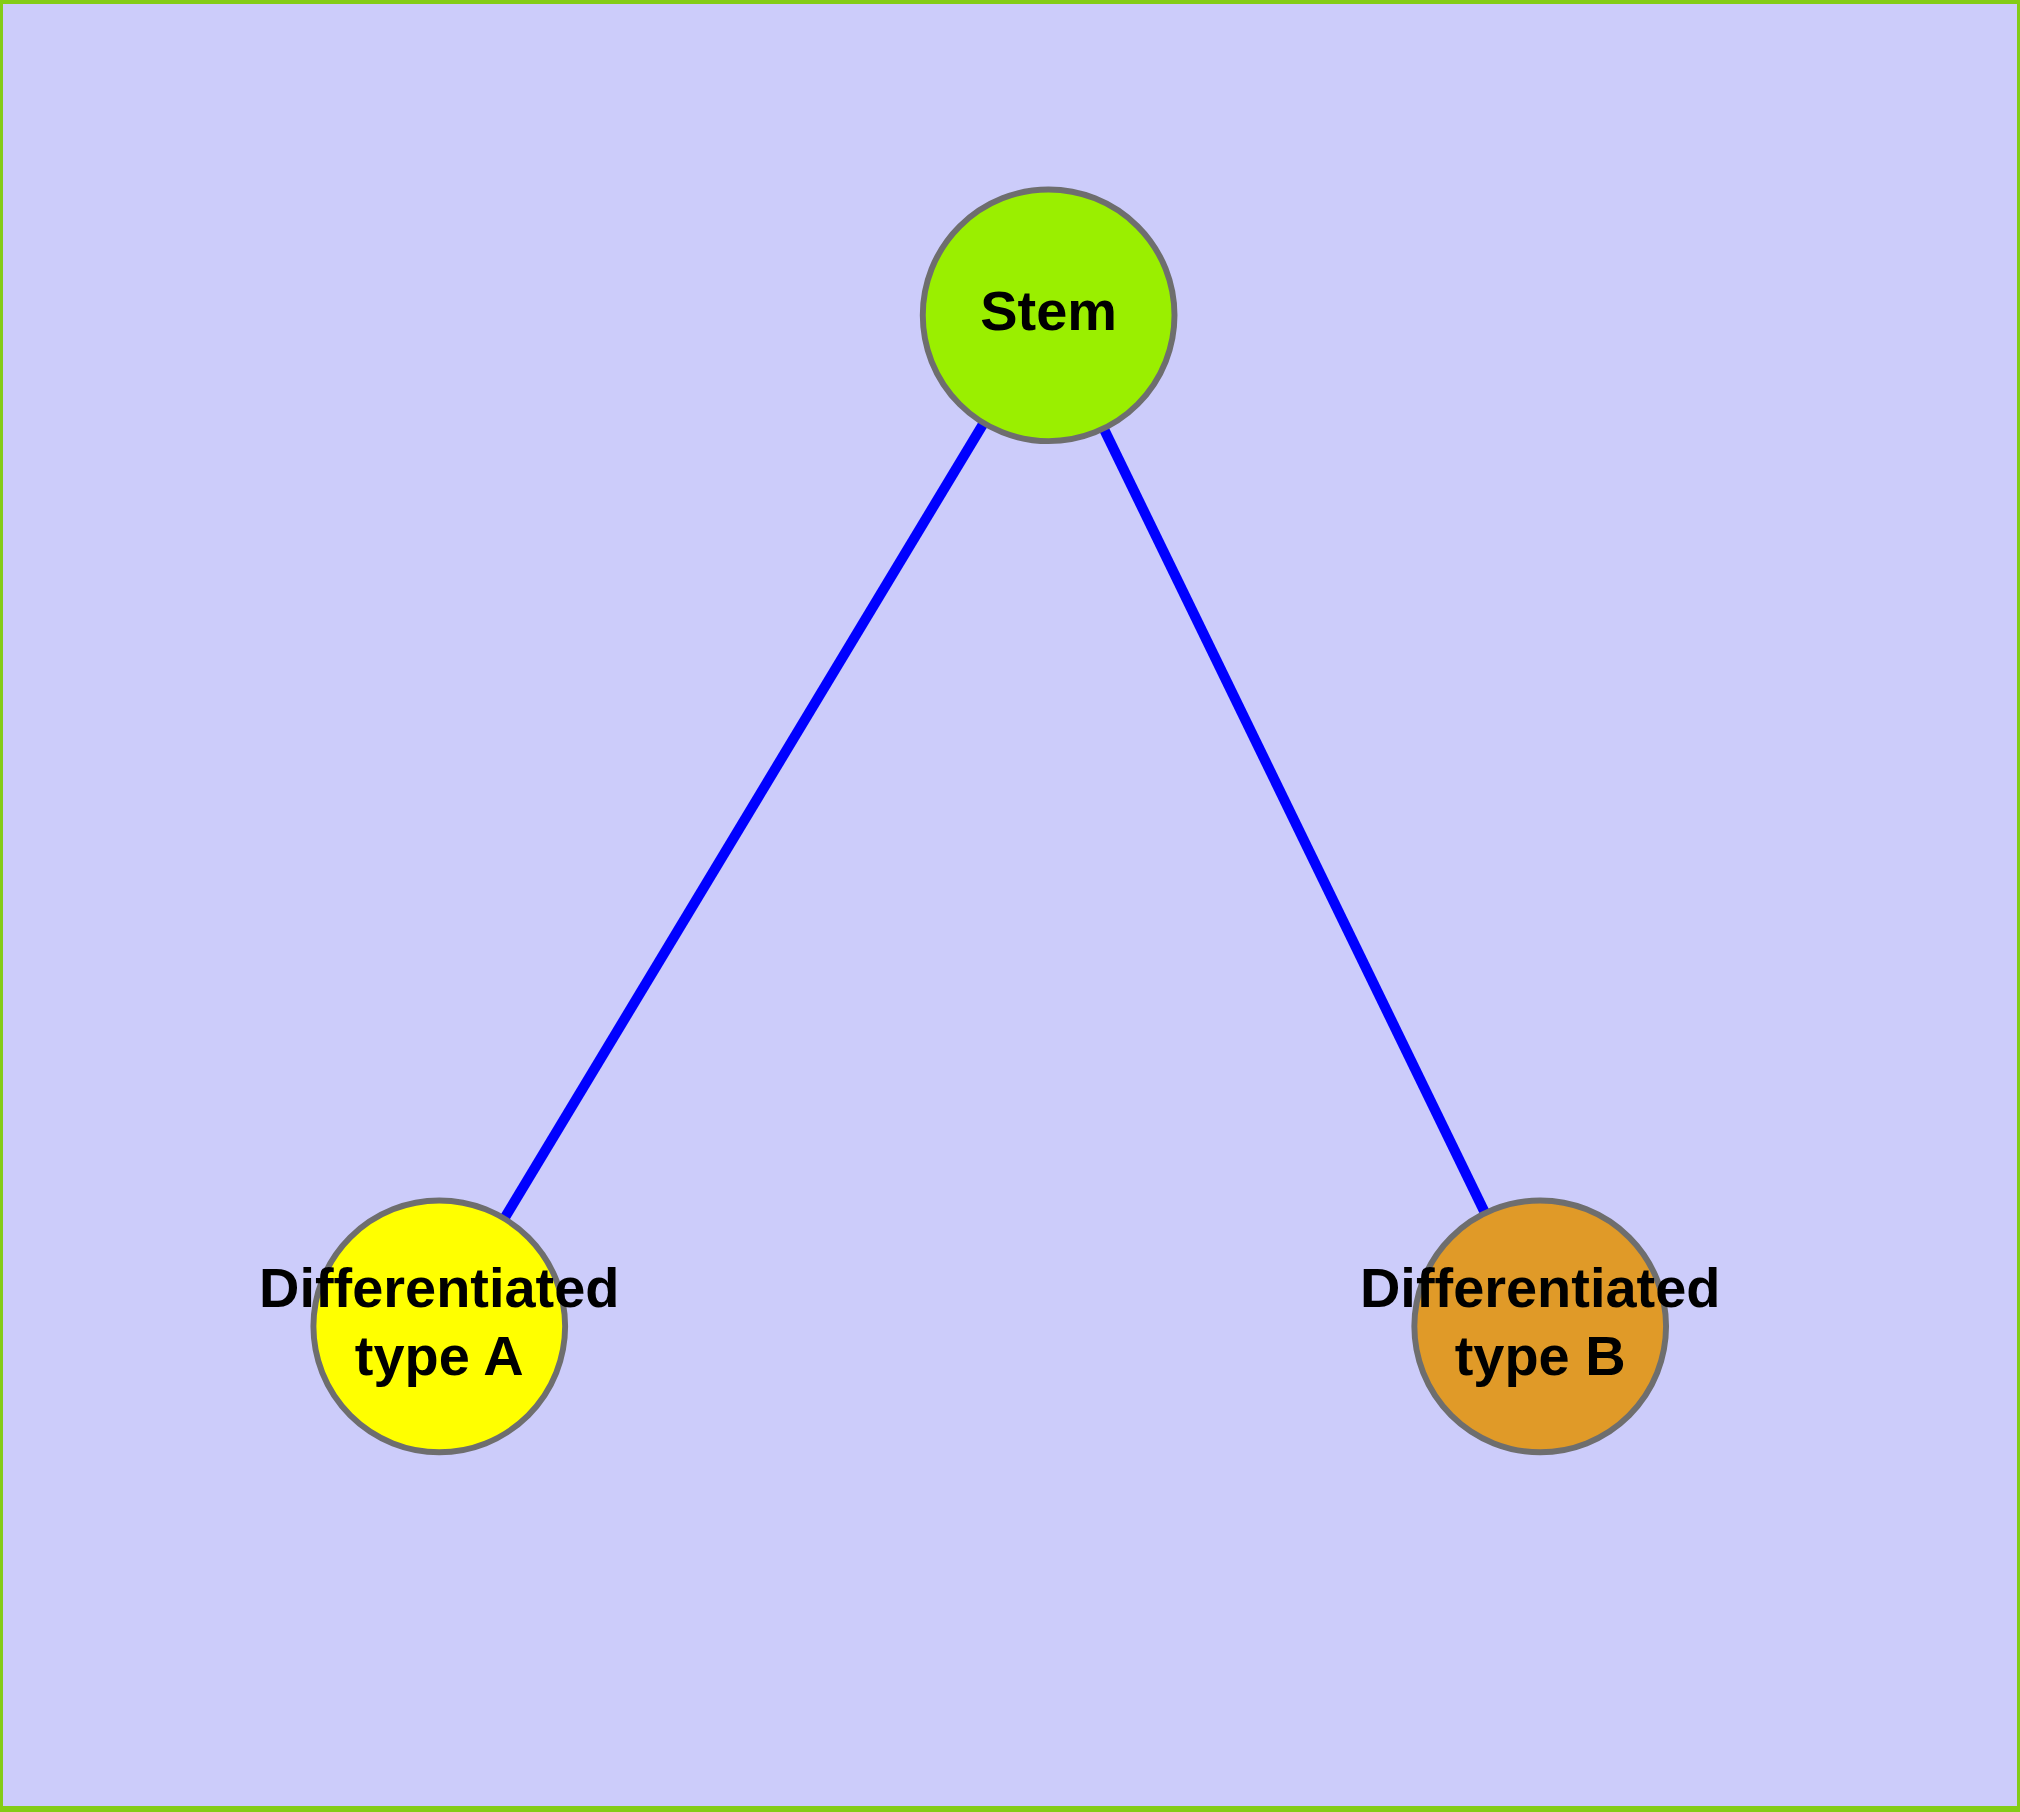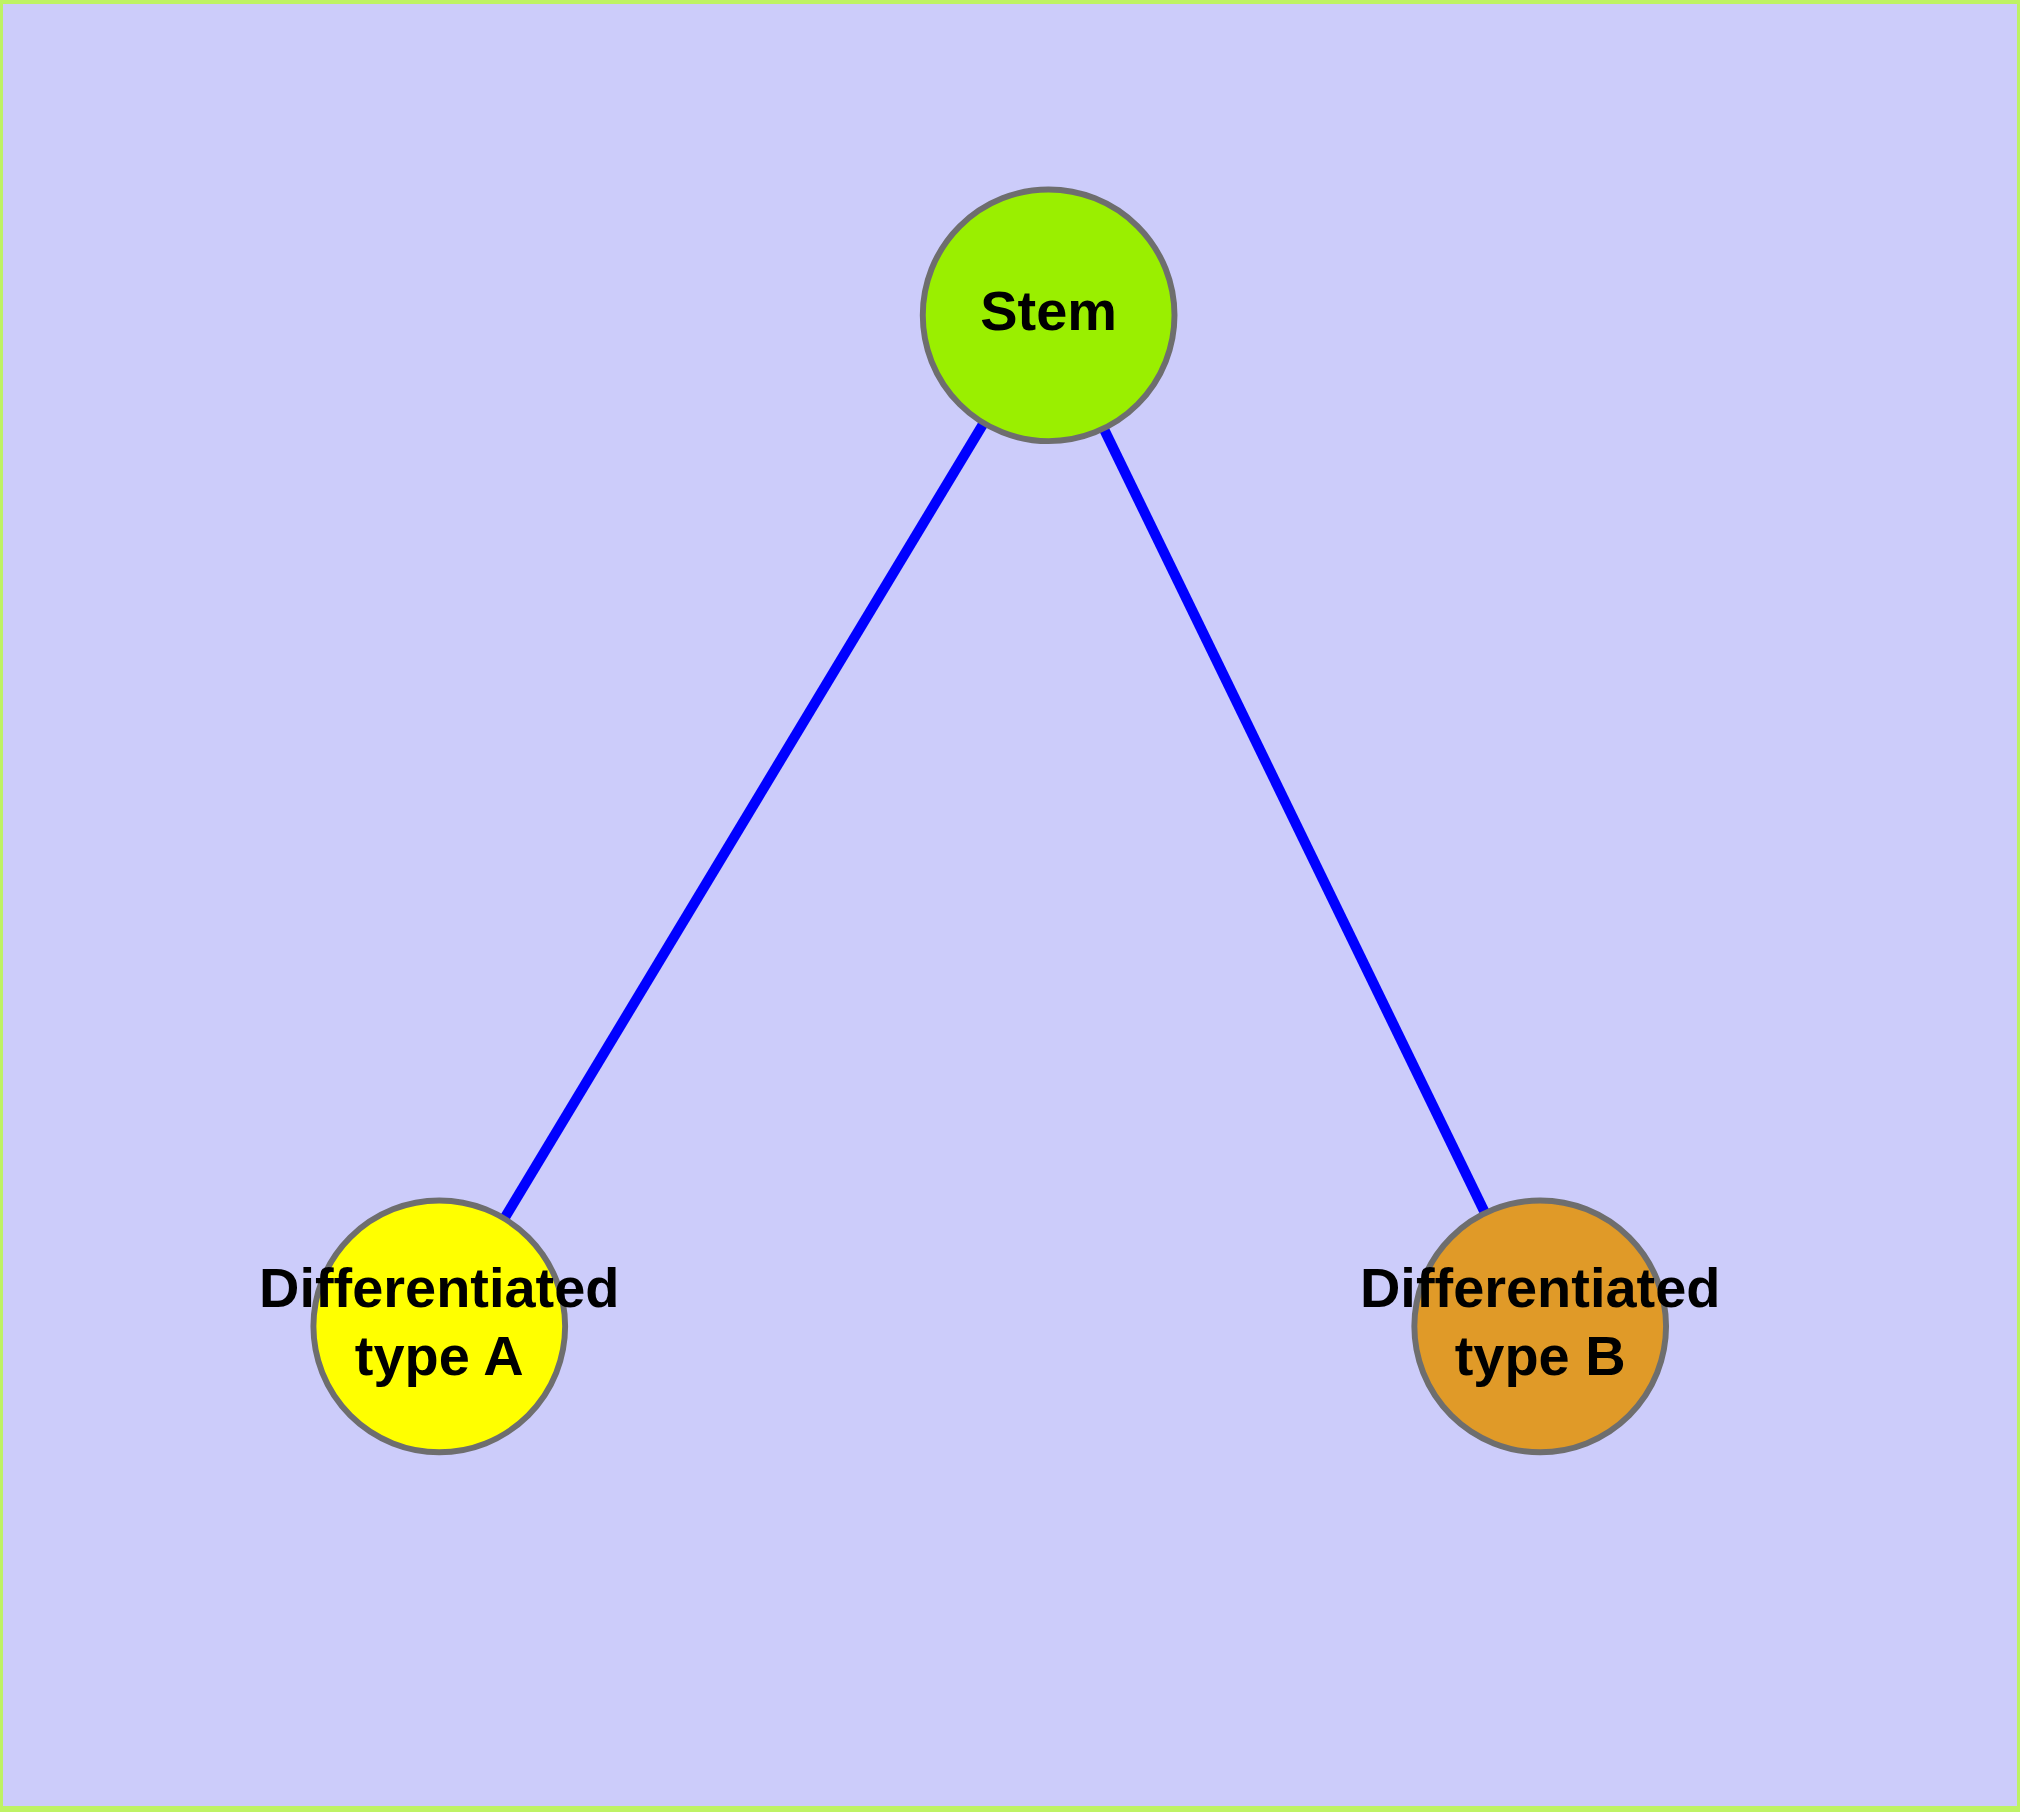--- a/index.html
+++ b/index.html
@@ -11,21 +11,21 @@
   body {
     width: 2021px;
     height: 1812px;
     overflow: hidden;
     font-family: "Liberation Sans", sans-serif;
   }
   #canvas {
     position: relative;
     width: 2021px;
     height: 1812px;
-    background: #bef264;
+    background: #84cc16;
   }
   #plot-area {
     position: absolute;
     left: 3.4px;
     top: 4.2px;
     width: 2014px;
     height: 1802px;
     background: #ccccfa;
   }
   #graph-svg {

